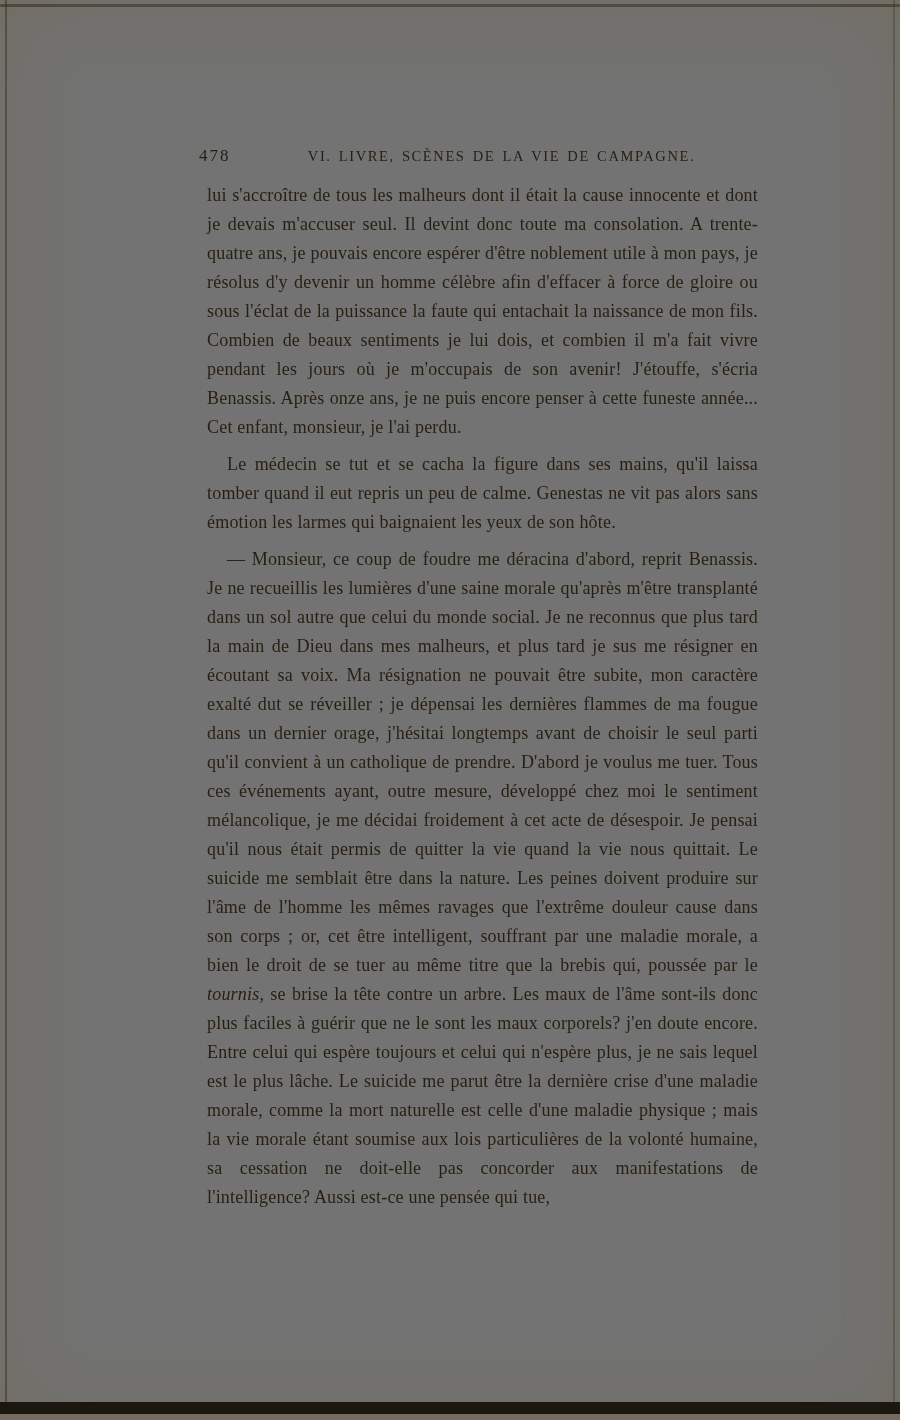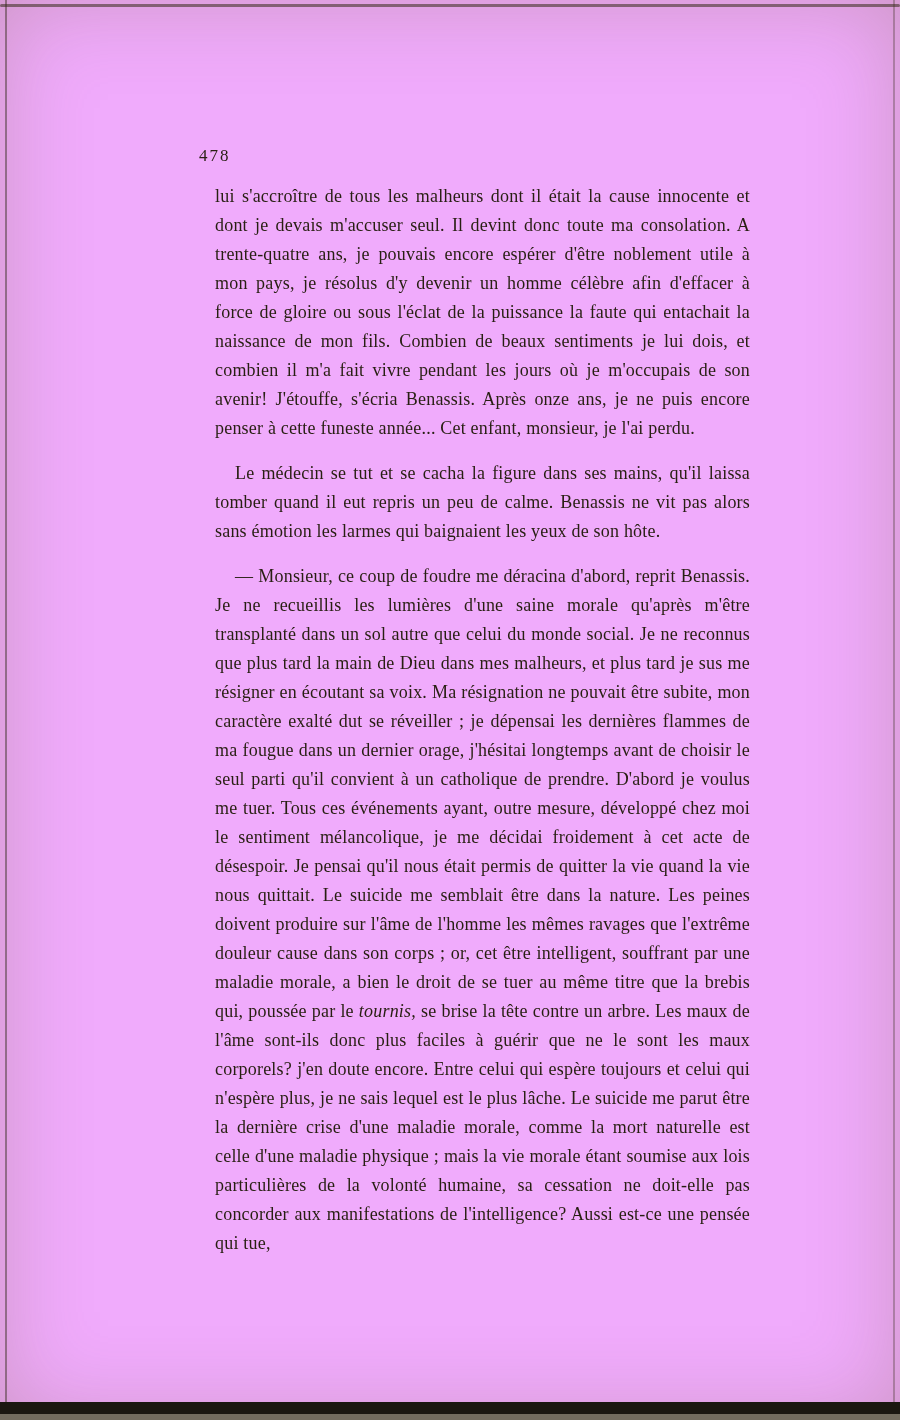--- a/index.html
+++ b/index.html
@@ -4,21 +4,21 @@
 <style>
   html, body {
     margin: 0;
     padding: 0;
     background: #b9ad8a;
   }
   .scan {
     position: relative;
     width: 900px;
     height: 1420px;
-    background: #f0abfc;
+    background: #737373;
     overflow: hidden;
     box-shadow: inset 0 0 90px rgba(110, 92, 50, 0.28);
     font-family: "Liberation Serif", "DejaVu Serif", serif;
     color: #281f12;
   }
   
   .edge-top {
     position: absolute;
     top: 4px; left: 0;
     width: 100%; height: 3px;
@@ -67,21 +67,21 @@
   }
   .running-title {
     flex: 1;
     text-align: center;
     font-size: 14.5px;
     letter-spacing: 1.6px;
     word-spacing: 2px;
     white-space: nowrap;
   }
   .para {
-    margin: 16px;
+    margin: 8px;
     font-size: 18px;
     line-height: 29px;
     text-align: justify;
     text-indent: 20px;
     letter-spacing: 0.2px;
   }
   .para.no-indent {
     text-indent: 0;
   }
   .para em {
@@ -95,22 +95,23 @@
   <div class="edge-top"></div>
   <div class="edge-left"></div>
   <div class="edge-right"></div>
   <div class="edge-bottom-band"></div>
   <div class="edge-bottom-shadow"></div>
 
   <div class="content">
 
     <div class="page-header">
       <span class="pagenum">478</span>
+      <span class="running-title">VI. LIVRE, SCÈNES DE LA VIE DE CAMPAGNE.</span>
     </div>
 
     <p class="para no-indent">lui s'accroître de tous les malheurs dont il était la cause innocente et dont je devais m'accuser seul. Il devint donc toute ma consolation. A trente-quatre ans, je pouvais encore espérer d'être noblement utile à mon pays, je résolus d'y devenir un homme célèbre afin d'effacer à force de gloire ou sous l'éclat de la puissance la faute qui entachait la naissance de mon fils. Combien de beaux sentiments je lui dois, et combien il m'a fait vivre pendant les jours où je m'occupais de son avenir! J'étouffe, s'écria Benassis. Après onze ans, je ne puis encore penser à cette funeste année... Cet enfant, monsieur, je l'ai perdu.</p>
 
-    <p class="para">Le médecin se tut et se cacha la figure dans ses mains, qu'il laissa tomber quand il eut repris un peu de calme. Benassis ne vit pas alors sans émotion les larmes qui baignaient les yeux de son hôte.</p>
+    <p class="para">Le médecin se tut et se cacha la figure dans ses mains, qu'il laissa tomber quand il eut repris un peu de calme. Genestas ne vit pas alors sans émotion les larmes qui baignaient les yeux de son hôte.</p>
 
     <p class="para"><span>— Monsieur, ce coup de foudre me déracina d'abord, reprit Benassis. Je ne recueillis les lumières d'une saine morale qu'après m'être transplanté dans un sol autre que celui du monde social. Je ne reconnus que plus tard la main de Dieu dans mes malheurs, et plus tard je sus me résigner en écoutant sa voix. Ma résignation ne pouvait être subite, mon caractère exalté dut se réveiller ; je dépensai les dernières flammes de ma fougue dans un dernier orage, j'hésitai longtemps avant de choisir le seul parti qu'il convient à un catholique de prendre. D'abord je voulus me tuer. Tous ces événements ayant, outre mesure, développé chez moi le sentiment mélancolique, je me décidai froidement à cet acte de désespoir. Je pensai qu'il nous était permis de quitter la vie quand la vie nous quittait. Le suicide me semblait être dans la nature. Les peines doivent produire sur l'âme de l'homme les mêmes ravages que l'extrême douleur cause dans son corps ; or, cet être intelligent, souffrant par une maladie morale, a bien le droit de se tuer au même titre que la brebis qui, poussée par le </span><em>tournis,</em><span> se brise la tête contre un arbre. Les maux de l'âme sont-ils donc plus faciles à guérir que ne le sont les maux corporels? j'en doute encore. Entre celui qui espère toujours et celui qui n'espère plus, je ne sais lequel est le plus lâche. Le suicide me parut être la dernière crise d'une maladie morale, comme la mort naturelle est celle d'une maladie physique ; mais la vie morale étant soumise aux lois particulières de la volonté humaine, sa cessation ne doit-elle pas concorder aux manifestations de l'intelligence? Aussi est-ce une pensée qui tue,</span></p>
 
   </div>
 </div>
 
 </body></html>

